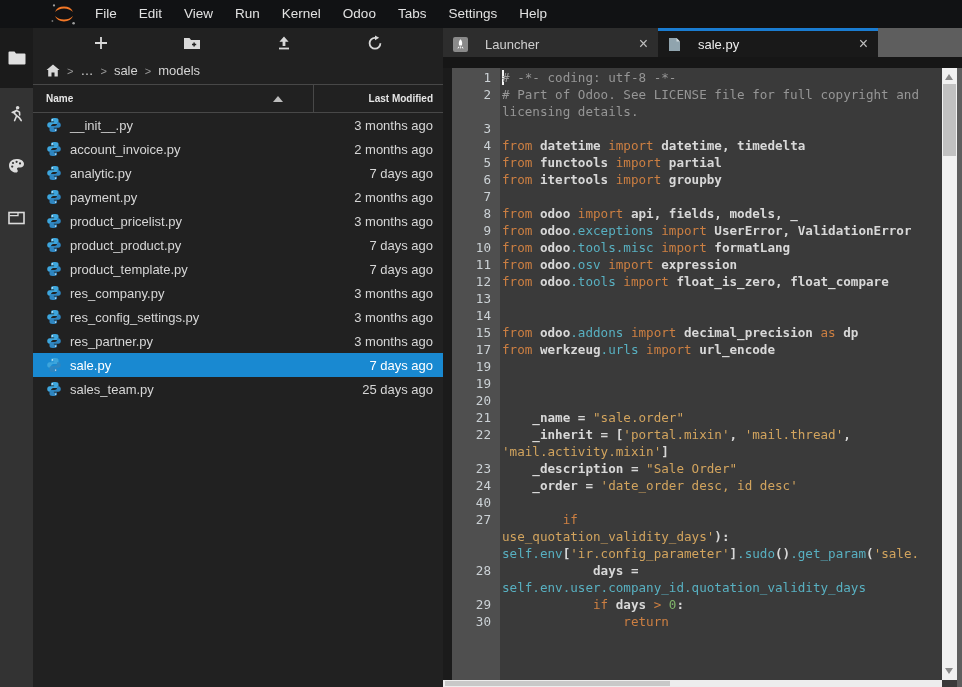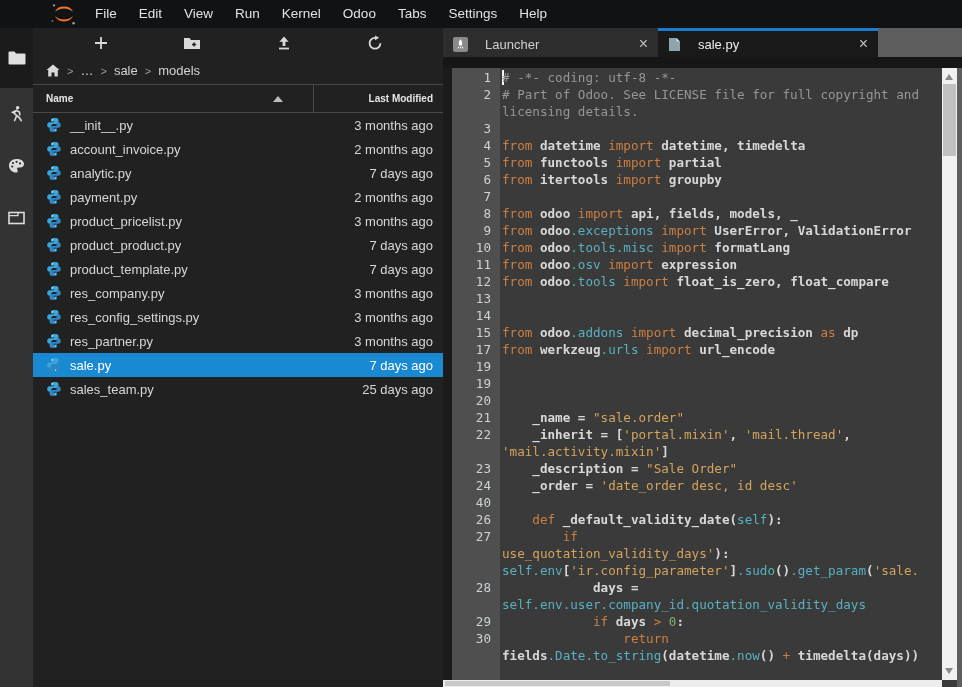--- a/index.html
+++ b/index.html
@@ -451,24 +451,20 @@
           </div>
           <div class="crow">
             <span class="ln">24</span>
             <span class="ct"><span class="tk-d">    _order = </span><span class="tk-s">'date_order desc, id desc'</span></span>
           </div>
           <div class="crow">
             <span class="ln">40</span>
             <span class="ct"></span>
           </div>
           <div class="crow">
-            <span class="ln">26</span>
-            <span class="ct"><span class="tk-d">    </span><span class="tk-k">def</span><span class="tk-d"> _default_validity_date(</span><span class="tk-p">self</span><span class="tk-d">):</span></span>
-          </div>
-          <div class="crow">
             <span class="ln">27</span>
             <span class="ct"><span class="tk-d">        </span><span class="tk-k">if</span></span>
           </div>
           <div class="crow">
             <span class="ln"></span>
             <span class="ct"><span class="tk-s">use_quotation_validity_days'</span><span class="tk-d">):</span></span>
           </div>
           <div class="crow">
             <span class="ln"></span>
             <span class="ct"><span class="tk-p">self</span><span class="tk-p">.env</span><span class="tk-d">[</span><span class="tk-s">'ir.config_parameter'</span><span class="tk-d">]</span><span class="tk-p">.sudo</span><span class="tk-d">()</span><span class="tk-p">.get_param</span><span class="tk-d">(</span><span class="tk-s">'sale.</span></span>
@@ -484,21 +480,20 @@
           <div class="crow">
             <span class="ln">29</span>
             <span class="ct"><span class="tk-d">            </span><span class="tk-k">if</span><span class="tk-d"> days </span><span class="tk-k">&gt;</span><span class="tk-d"> </span><span class="tk-num">0</span><span class="tk-d">:</span></span>
           </div>
           <div class="crow">
             <span class="ln">30</span>
             <span class="ct"><span class="tk-d">                </span><span class="tk-k">return</span></span>
           </div>
           <div class="crow">
             <span class="ln"></span>
-            <span class="ct"><span class="tk-d">fields</span><span class="tk-p">.Date</span><span class="tk-p">.to_string</span><span class="tk-d">(datetime</span><span class="tk-p">.now</span><span class="tk-d">() </span><span class="tk-k">+</span><span class="tk-d"> timedelta(days))</span></span>
           </div>
         </div>
       <div class="hscroll">
           <div class="hthumb"></div>
         </div>
       <div class="vscroll">
         <div class="arrow-up"></div>
         <div class="vthumb"></div>
         <div class="arrow-dn"></div>
       </div>

